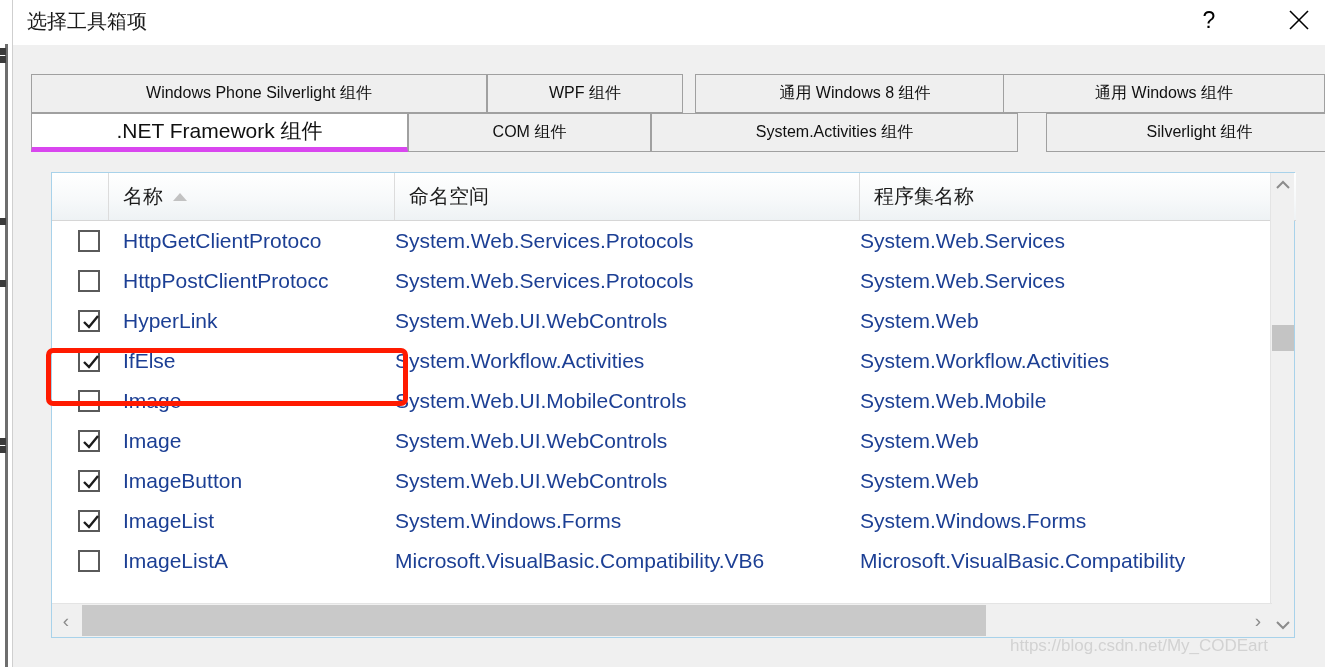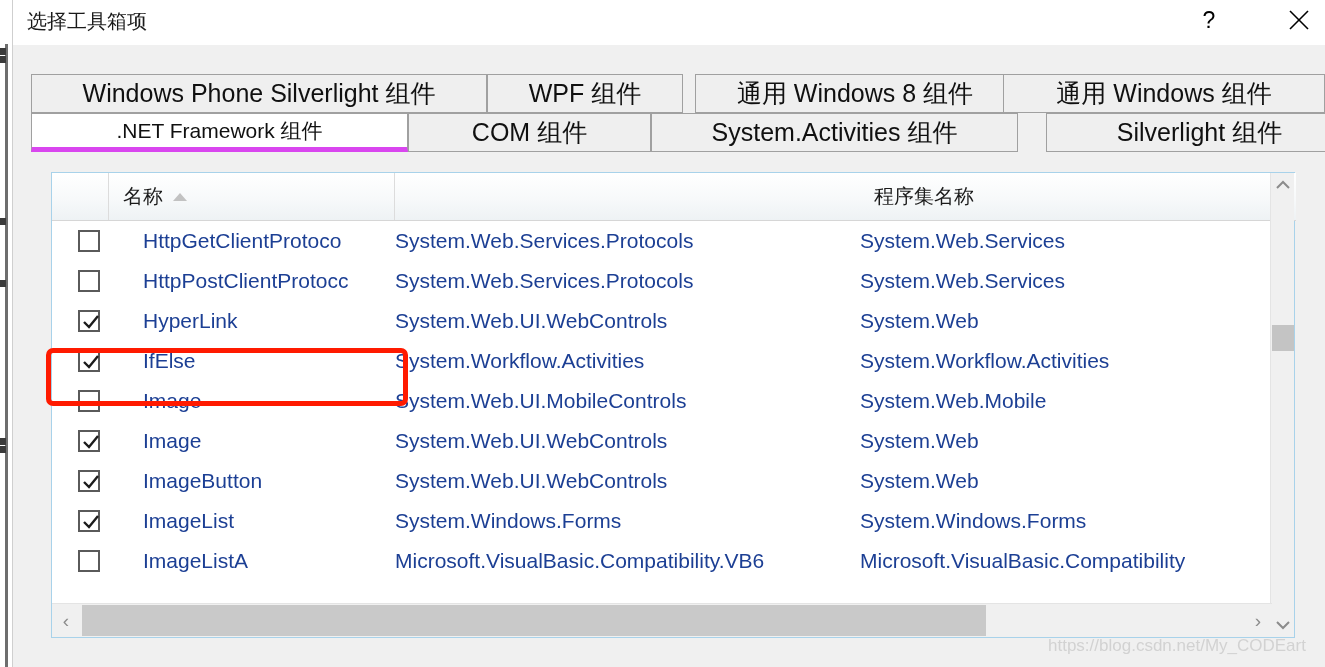--- a/index.html
+++ b/index.html
@@ -86,21 +86,21 @@
     left: 0; top: 0;
     width: 1313px; height: 112px;
   }
   .tab {
     position: absolute;
     background: #efefef;
     border: 1px solid #a0a0a0;
     display: flex;
     align-items: center;
     justify-content: center;
-    font-size: 25px;
+    font-size: 16px;
     color: #101010;
     white-space: nowrap;
     cursor: default;
     overflow: hidden;
   }
   .tab.row1 { top: 29px; height: 39px; }
   .tab.row2 { top: 68px; height: 39px; }
   .tab.active {
     background: #ffffff;
     border-bottom: 5px solid #d946ef;
@@ -167,21 +167,21 @@
     border-bottom: 1px solid #a5d8f0;
   }
   .cb {
     position: absolute;
     left: 26px;
     width: 22px; height: 22px;
     border: 2px solid #5a5a5a;
     background: #ffffff;
   }
   .cb svg { position: absolute; left: 1px; top: 0px; }
-  .c-name { position: absolute; left: 71px; margin-left: 20px; }
+  .c-name { position: absolute; left: 71px; }
   .c-ns   { position: absolute; left: 343px; }
   .c-asm  { position: absolute; left: 808px; }
   .cell {
     font-size: 21px;
     color: #1c3f94;
     white-space: nowrap;
     overflow: hidden;
     font-family: "Liberation Sans", "DejaVu Sans", sans-serif;
   }
   .c-name { max-width: 262px; }
@@ -241,21 +241,21 @@
     width: 362px; height: 58px;
     border: 5px solid #ff1a00;
     border-radius: 7px;
     pointer-events: none;
     z-index: 30;
   }
 
   
   .watermark {
     position: absolute;
-    left: 1048px; top: 636px;
+    left: 1010px; top: 636px;
     font-size: 17px;
     color: #d2d2d2;
     white-space: nowrap;
     pointer-events: none;
     z-index: 40;
     font-family: "Liberation Sans", "DejaVu Sans", sans-serif;
   }
 </style>
 </head>
 <body>
@@ -320,20 +320,23 @@
       </div>
 
       <div class="listframe">
 
         <div class="lv-header">
           <div class="hcell first" style="left:0px;   width:57px;"></div>
           <div class="hcell" style="left:57px;  width:286px;">
             <span>名称</span>
             <span class="sort-caret"></span>
           </div>
+          <div class="hcell" style="left:343px; width:465px;">
+            <span>命名空间</span>
+          </div>
           <div class="hcell" style="left:808px; width:412px; border-right:none;">
             <span>程序集名称</span>
           </div>
         </div>
 
         <div class="lv-rows" id="rows-host">
             <div class="row">
               <div class="cb"></div>
               <div class="cell c-name">HttpGetClientProtoco</div>
               <div class="cell c-ns">System.Web.Services.Protocols</div>

